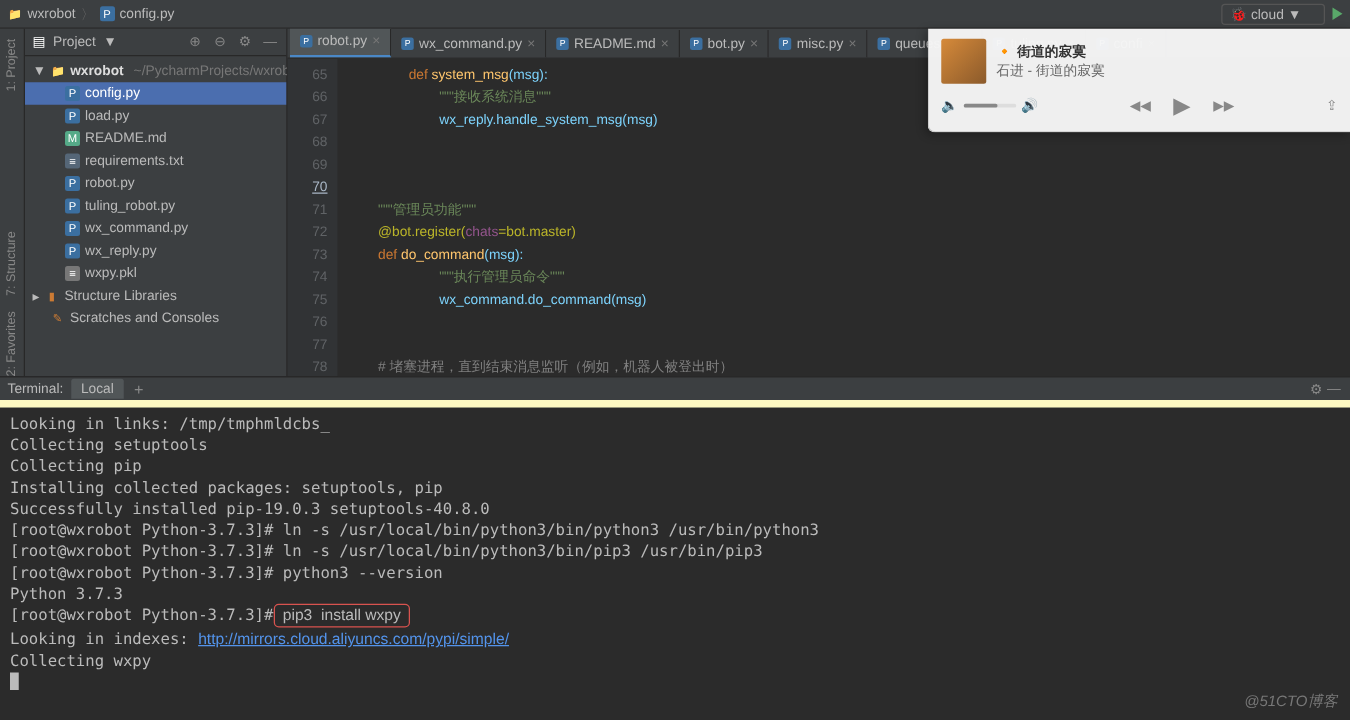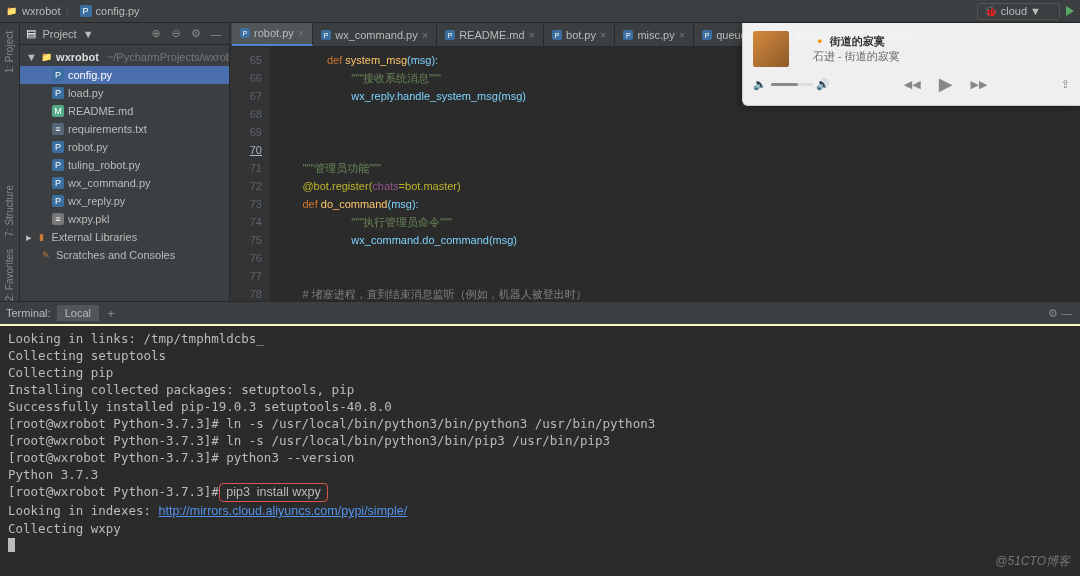--- a/index.html
+++ b/index.html
@@ -38,32 +38,32 @@
   .codelines{padding:4px 0 0 8px;white-space:pre;position:relative}
   .codelines div{height:18px}
   .c-kw{color:#cc7832}
   .c-str{color:#6a8759}
   .c-dec{color:#bbb529}
   .c-fn{color:#ffc66d}
   .c-par{color:#7dd3fc}
   .c-self{color:#94558d}
   .c-cmt{color:#808080}
   .overlay{position:absolute;top:0;right:0;width:338px;background:rgba(246,246,246,.97);border-radius:0 0 0 6px;padding:8px 10px 10px;display:flex;flex-direction:column;gap:6px;color:#333;font-size:11px;border:1px solid #ccc;border-top:none;border-right:none;box-shadow:-2px 2px 8px rgba(0,0,0,.3)}
-  .ov-top{display:flex;gap:24px;align-items:center}
+  .ov-top{display:flex;gap:8px;align-items:center}
   .ov-art{width:36px;height:36px;background:linear-gradient(135deg,#d68a3a,#8b5a2b);border-radius:2px}
   .ov-ctl{display:flex;align-items:center;justify-content:space-between;color:#888}
   .ov-trk{flex:1;height:3px;background:#ddd;margin:0 8px;position:relative;border-radius:2px}
   .ov-trk::after{content:"";position:absolute;left:0;top:0;height:100%;width:74%;background:#888;border-radius:2px}
   .ov-btns{display:flex;gap:18px;align-items:center}
   .pbtn{cursor:pointer;color:#888}
   .vol{display:flex;align-items:center;gap:4px;color:#888}
   .volbar{width:42px;height:3px;background:#ddd;position:relative;border-radius:2px}
   .volbar::after{content:"";position:absolute;left:0;top:0;height:100%;width:65%;background:#888;border-radius:2px}
   .terminal{height:275px;background:#2b2b2b;border-top:1px solid #282828;display:flex;flex-direction:column}
-  .term-head{height:24px;background:#3c3f41;display:flex;align-items:center;padding:0 6px;border-bottom:2px solid #fef9c3;color:#bbb;font-size:11px}
+  .term-head{height:24px;background:#3c3f41;display:flex;align-items:center;padding:0 6px;border-bottom:6px solid #fef9c3;color:#bbb;font-size:11px}
   .term-tab{padding:2px 8px;background:#515658;border-radius:2px 2px 0 0;margin-right:4px}
   .plus{width:16px;text-align:center;cursor:pointer;color:#888;font-size:13px}
   .term-head .sp{flex:1}
   .term-body{flex:1;padding:4px 8px;font-family:Menlo,Consolas,monospace;font-size:12.5px;line-height:17px;color:#bbb;white-space:pre-wrap;position:relative;overflow:hidden}
   .term-body a{color:#5394ec;text-decoration:underline}
   .hlbox{border:1.5px solid #d9534f;border-radius:4px;padding:0 3px;display:inline-block}
   .cursor{display:inline-block;width:7px;height:14px;background:#bbb;vertical-align:-2px}
   .watermark{position:absolute;right:10px;bottom:6px;color:#777;font-size:12px;font-style:italic}
 </style>
 </head>
@@ -155,21 +155,21 @@
             </div>
             <div class="node">
               <span class="ind" style="width:22px"></span>
               <span class="fico pkl">≡</span>
               <span>wxpy.pkl</span>
             </div>
           </div>
         <div class="node">
             <span>▸</span>
             <span class="fico lib">▮</span>
-            <span>External Libraries</span>
+            <span>Structure Libraries</span>
           </div>
         <div class="node">
             <span class="ind" style="width:10px"></span>
             <span class="fico" style="color:#cc7b34">✎</span>
             <span>Scratches and Consoles</span>
           </div>
       </div>
     </div>
 
     <div class="editor">

